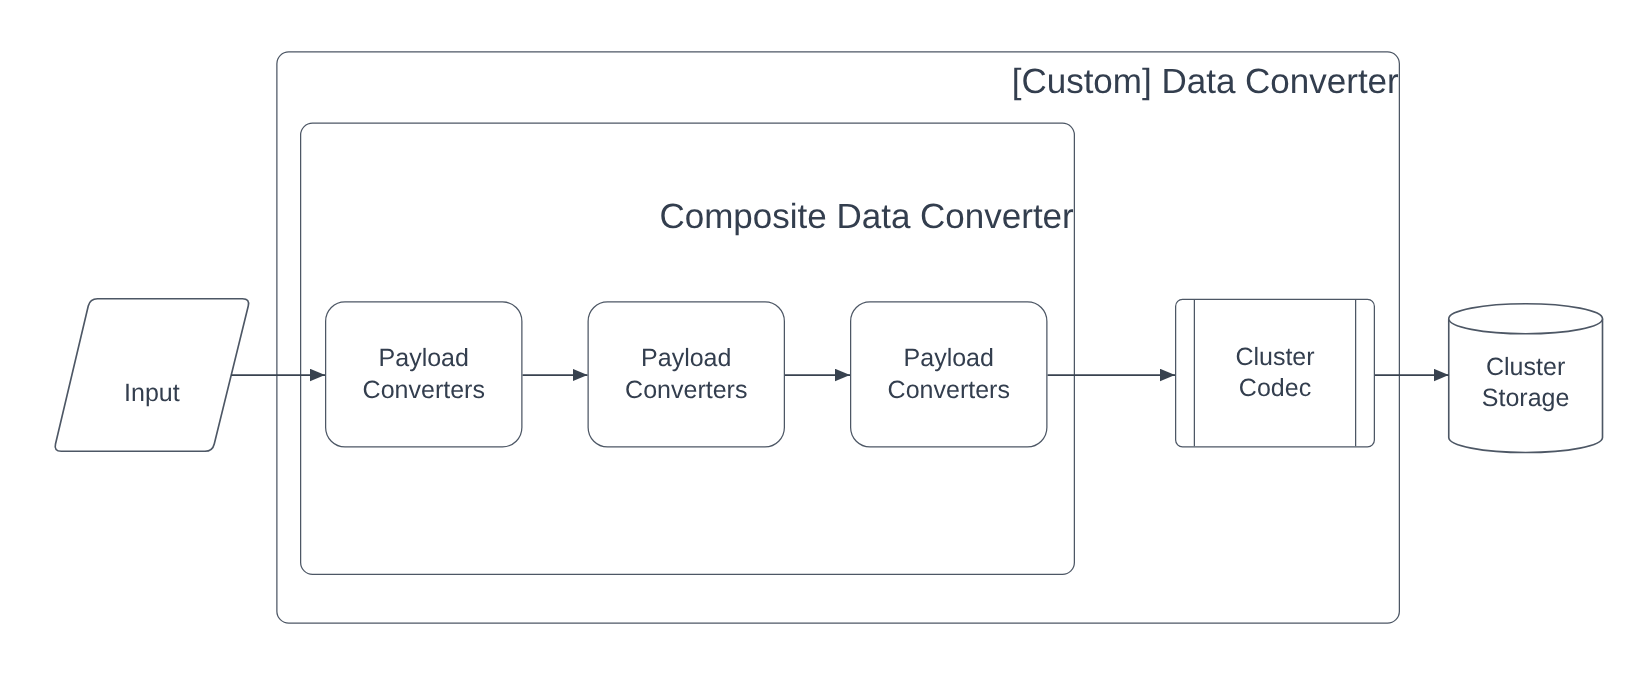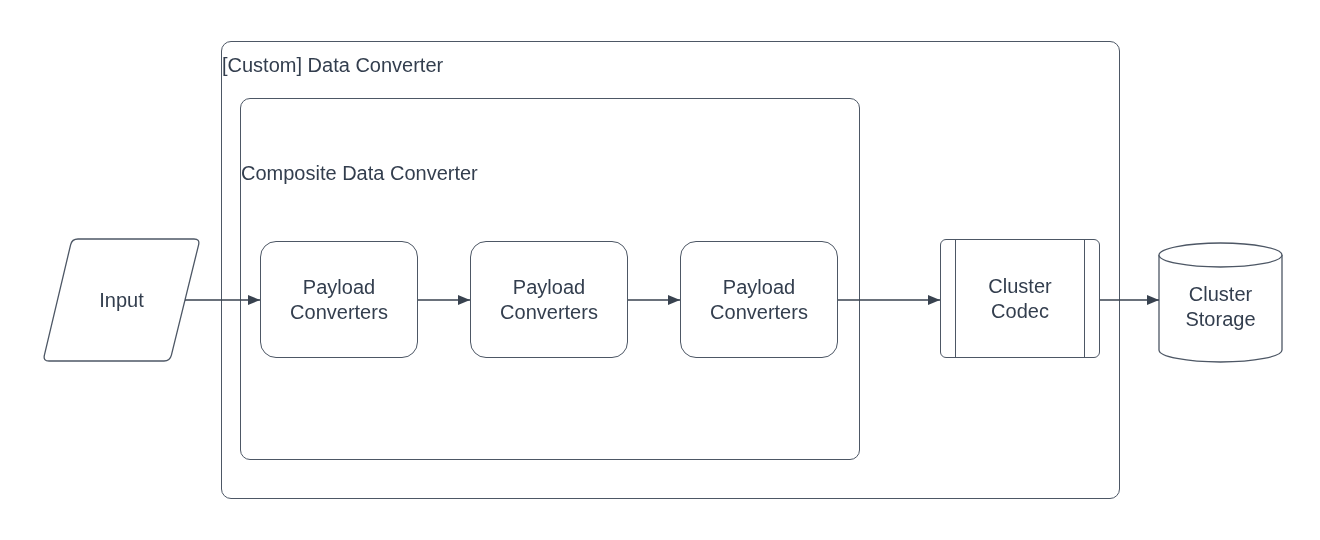--- a/index.html
+++ b/index.html
@@ -21,22 +21,22 @@
     position: absolute;
     border: 1.3px solid #4d5765;
     border-radius: 10px;
     box-sizing: border-box;
     background: transparent;
   }
   .outer-box  { left: 221px; top: 41px;  width: 899px; height: 458px; }
   .inner-box  { left: 240px; top: 98px;  width: 620px; height: 362px; }
   .box-title {
     width: 100%;
-    text-align: left;
-    font-size: 20px;
+    text-align: right;
+    font-size: 28px;
     line-height: 24px;
   }
   .outer-title { margin-top: 11px; }
   .inner-title { margin-top: 62px; }
   .process {
     position: absolute;
     border: 1.3px solid #4d5765;
     border-radius: 16px;
     background: #ffffff;
     box-sizing: border-box;
@@ -67,21 +67,21 @@
   .sub-line-right { right: 14px; }
   .shape-label {
     position: absolute;
     display: flex;
     align-items: center;
     justify-content: center;
     text-align: center;
     font-size: 20px;
     line-height: 25px;
   }
-  .input-label   { left: 43px;   top: 239px; width: 157px; height: 122px; }
+  .input-label   { left: 43px;   top: 254px; width: 157px; height: 122px; }
   .storage-label { left: 1159px; top: 252px; width: 123px; height: 110px; }
 </style>
 </head>
 <body>
 
 <div class="canvas">
 
   <div class="container-box outer-box">
     <div class="box-title outer-title">[Custom] Data Converter</div>
   </div>

